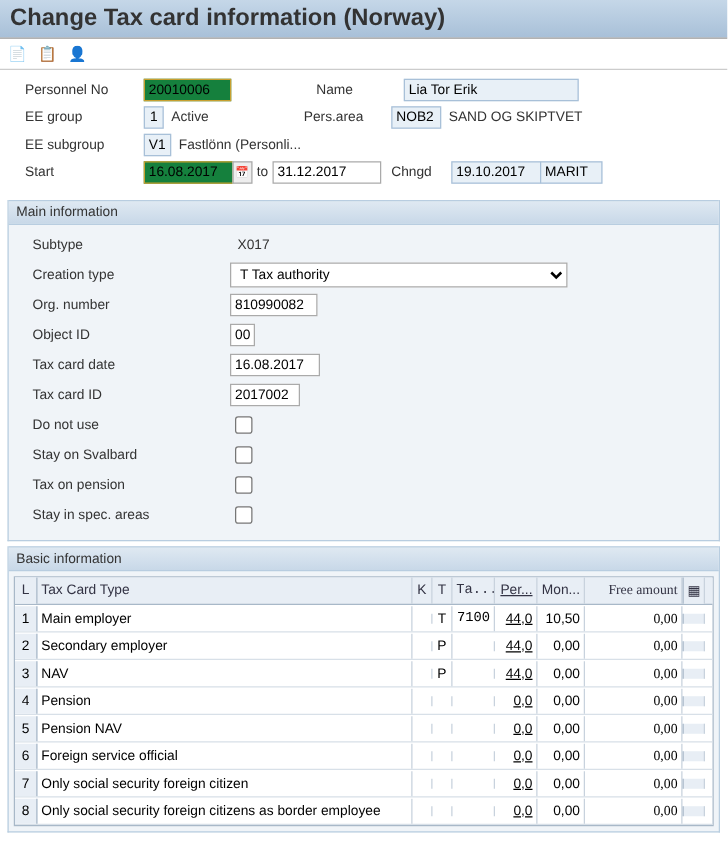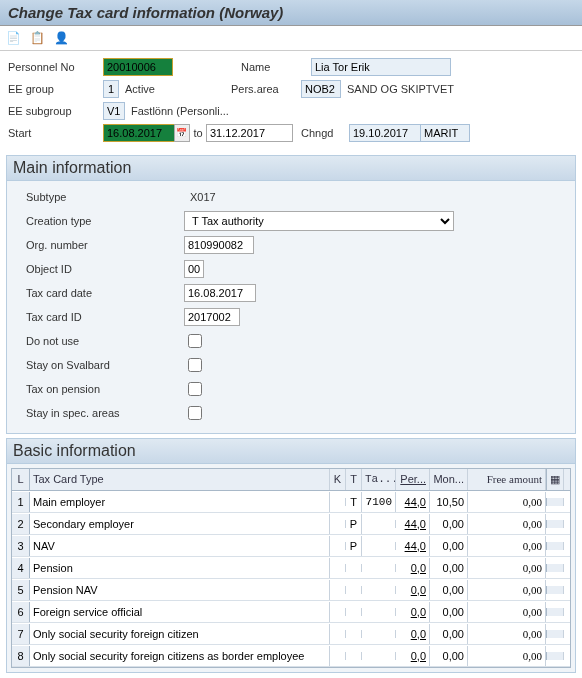--- a/index.html
+++ b/index.html
@@ -1,31 +1,31 @@
 <!DOCTYPE html>
 <html><head>
 <meta charset="utf-8">
 <style>
   * { box-sizing: border-box; font-family: Arial, sans-serif; }
   body { margin: 0; background: #fff; font-size: 11px; width: 582px; }
-  .title-bar { background: linear-gradient(#c5d7e8, #a8c0d8); padding: 4px 8px; font-size: 15px; font-style: italic; font-weight: bold; color: #333; border-bottom: 1px solid #999; }
+  .title-bar { background: linear-gradient(#c5d7e8, #a8c0d8); padding: 4px 8px; font-size: 19px; font-weight: bold; color: #333; border-bottom: 1px solid #999; }
   .toolbar { padding: 4px 6px; border-bottom: 1px solid #ccc; display: flex; gap: 8px; align-items: center; }
   .toolbar .icon { width: 16px; height: 16px; display: inline-flex; align-items: center; justify-content: center; cursor: pointer; font-size: 12px; }
-  .header-block { padding: 6px 8px; }
+  .header-block { padding: 6px 20px; }
   .row { display: flex; align-items: center; margin-bottom: 2px; min-height: 20px; }
   .lbl { width: 95px; color: #333; font-size: 11px; }
   .lbl-sm { width: 48px; color: #333; font-size: 11px; }
   .lbl-tn { width: 16px; text-align: center; color: #333; font-size: 11px; }
   .fld { border: 1px solid #aaa; background: #fff; padding: 1px 3px; height: 18px; font-size: 11px; line-height: 14px; display: inline-block; }
   .fld.req { background: #15803d; border-color: #c8a030; }
   .fld.ro { background: #e8f0f7; border-color: #a8c0d8; }
   .val-txt { color: #333; font-size: 11px; padding-left: 6px; }
   .cal-btn { width: 16px; height: 18px; border: 1px solid #aaa; background: #eee; display: inline-flex; align-items:center; justify-content:center; font-size: 9px; cursor:pointer; margin-left:-1px; }
   .section { margin: 4px 6px; border: 1px solid #b8cde0; border-top: none; background: #f0f4f8; }
-  .section-header { background: linear-gradient(#dfe9f2, #c8d8e8); padding: 3px 6px; font-size: 16px; color: #333; border-top: 1px solid #b8cde0; border-bottom: 1px solid #b8cde0; }
+  .section-header { background: linear-gradient(#dfe9f2, #c8d8e8); padding: 3px 6px; font-size: 11px; color: #333; border-top: 1px solid #b8cde0; border-bottom: 1px solid #b8cde0; }
   .section-body { padding: 6px 19px; }
   .pair { display: flex; align-items: center; margin-bottom: 4px; min-height: 20px; }
   .pair-lbl { width: 138px; color: #333; font-size: 11px; }
   select.fld { height: 20px; width: 260px; }
   input[type=checkbox] { width: 14px; height: 14px; }
   .table-wrap { border: 1px solid #a8b8c8; background: #fff; font-size: 11px; }
   .thead-row { display: flex; background: #e8eef5; border-bottom: 1px solid #a8b8c8; }
   .th, .td { padding: 4px 3px; border-right: 1px solid #c8d2dd; overflow: hidden; white-space: nowrap; }
   .th { color: #334; font-size: 11px; }
   .tbody-row { display: flex; border-bottom: 1px solid #d8e0e8; height: 22px; align-items:center; }

